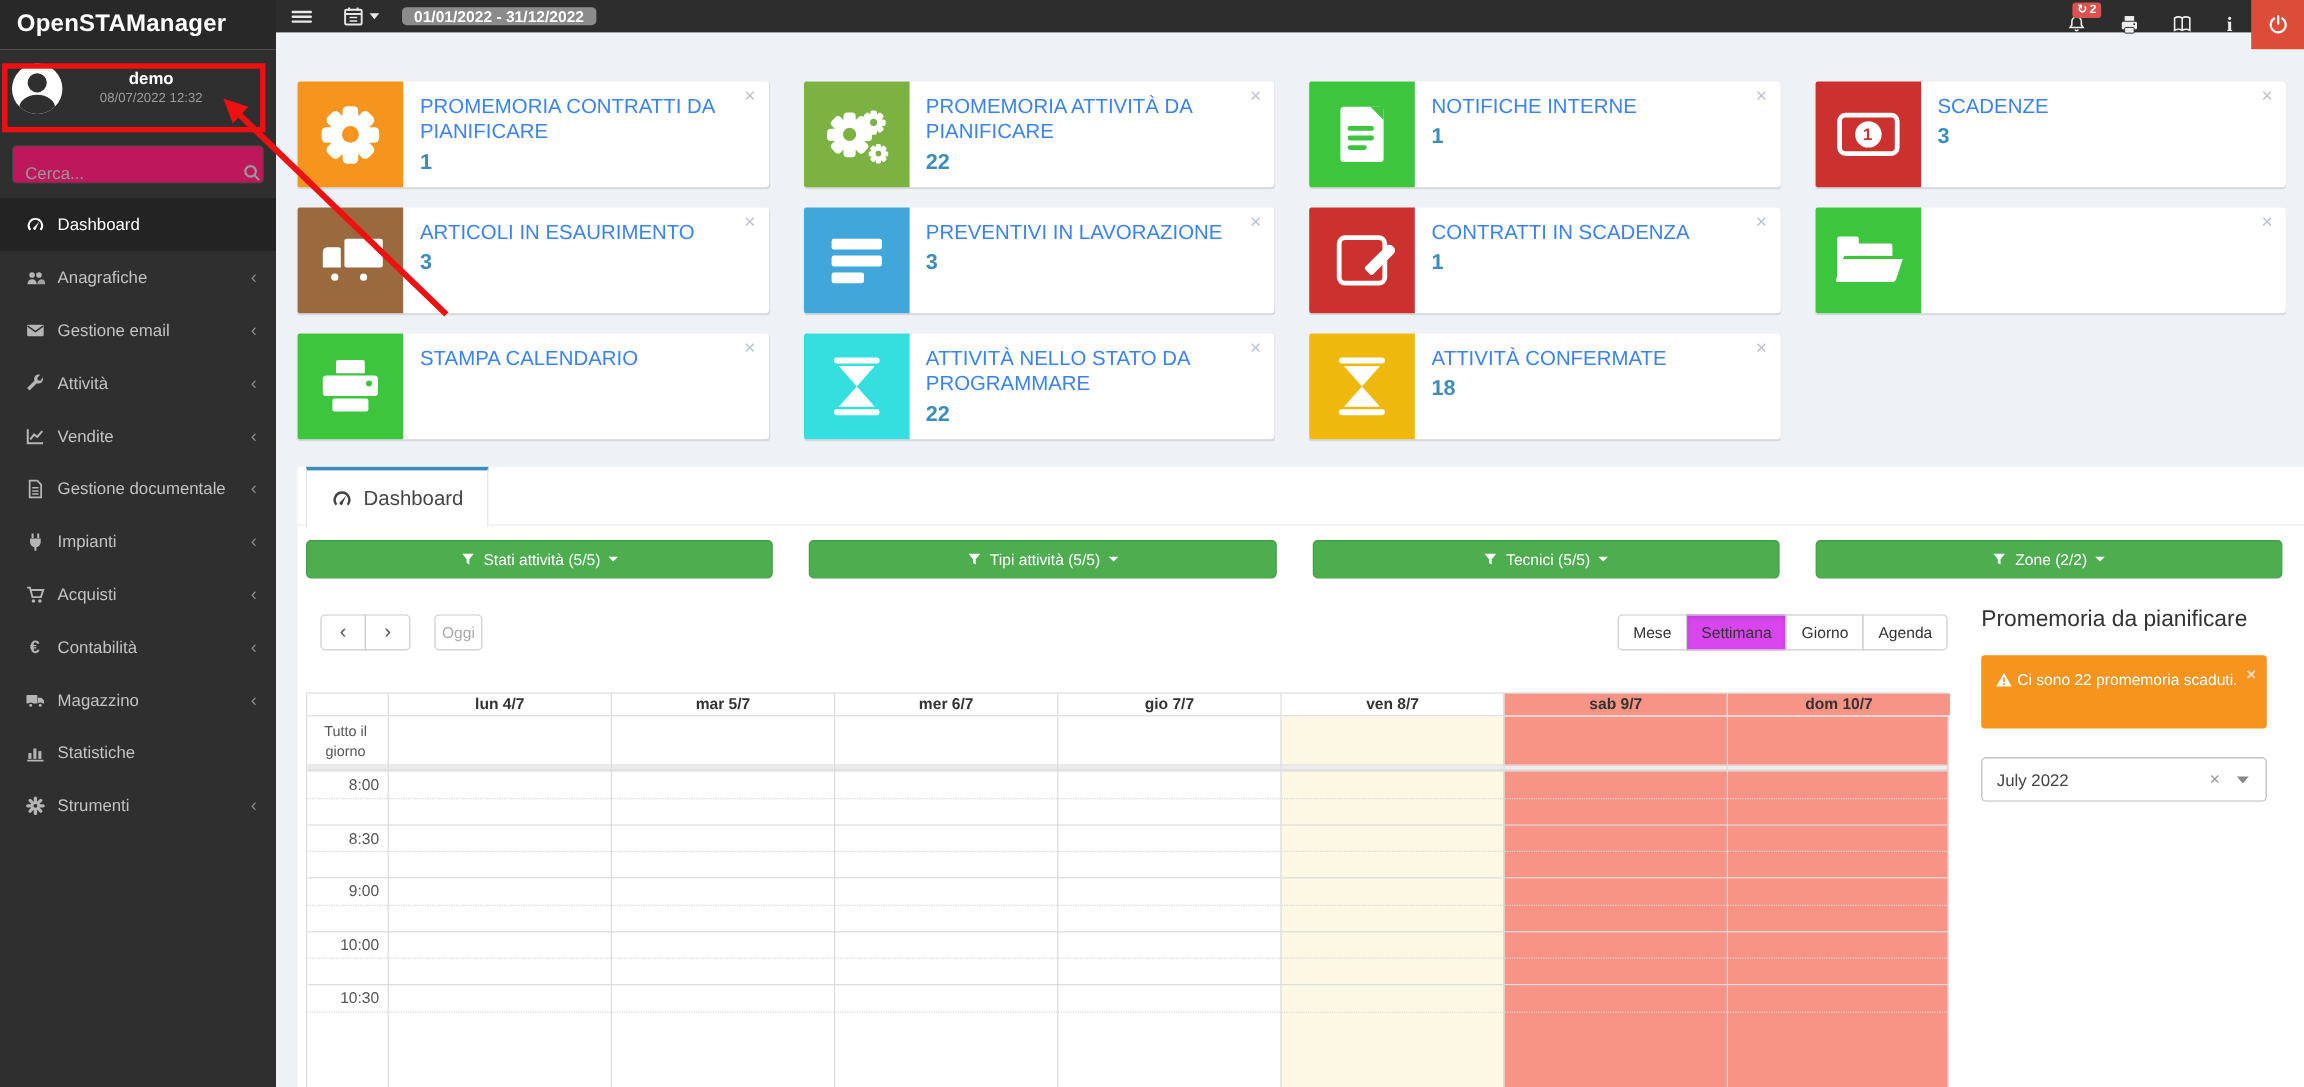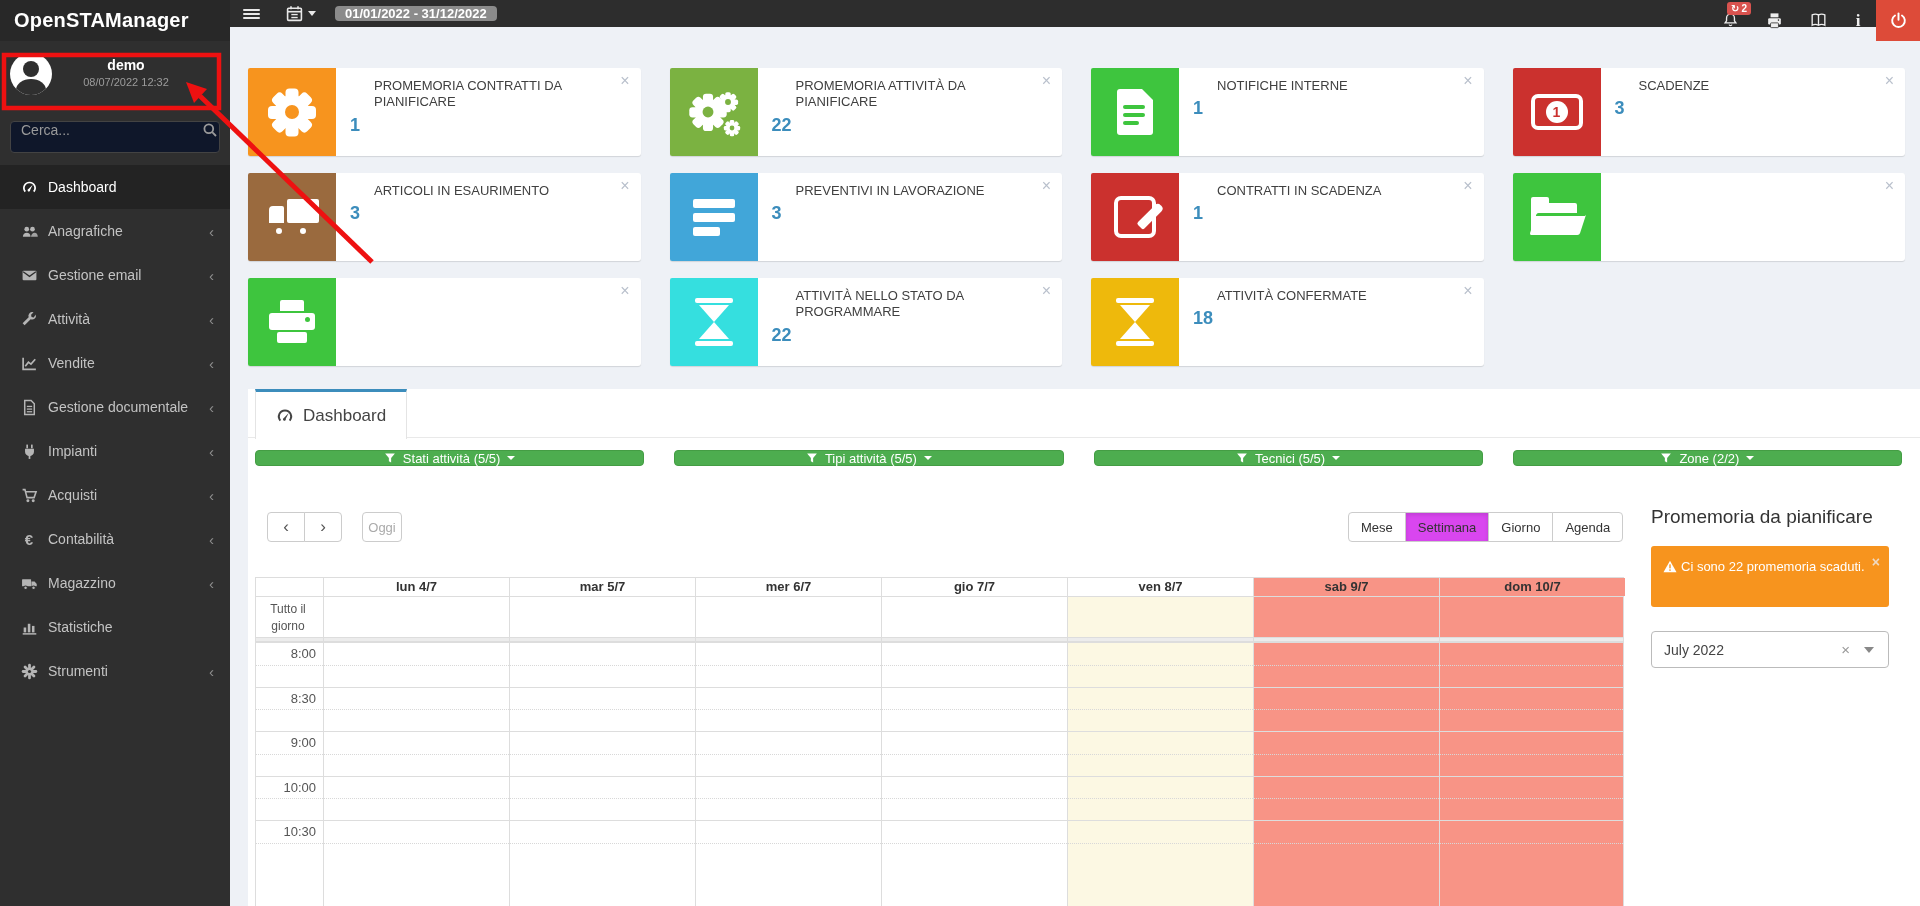--- a/index.html
+++ b/index.html
@@ -23,40 +23,40 @@
 
   
   .sidebar { position:absolute; left:0; top:41px; width:230px; height:865px; background:#2f2f2f; z-index:5; }
   .user-panel { position:relative; height:70px; padding:12px 10px; display:flex; }
   .avatar { width:42px; height:42px; border-radius:50%; background:#fff; position:relative; overflow:hidden; flex:none; }
   .avatar .head { position:absolute; left:13px; top:8px; width:16px; height:16px; border-radius:50%; background:#2f2f2f; }
   .avatar .shoulders { position:absolute; left:6px; top:26px; width:30px; height:22px; border-radius:50%; background:#2f2f2f; }
   .user-info { width:140px; margin-left:4px; text-align:center; padding-top:4px; }
   .user-name { color:#fff; font-size:14px; font-weight:bold; }
   .user-date { color:#9c9c9c; font-size:11px; margin-top:3px; }
-  .search-box { margin:10px 10px 0; height:32px; background:#0f172a; border:1px solid #434343; border-radius:4px; display:flex; align-items:flex-start; padding:0 10px; }
+  .search-box { margin:10px 10px 0; height:32px; background:#be185d; border:1px solid #434343; border-radius:4px; display:flex; align-items:flex-end; padding:0 10px; }
   .search-box input { flex:1; background:transparent; border:none; outline:none; color:#bdbdbd; font-size:14px; font-family:inherit; }
   .search-box input::placeholder { color:#9a9a9a; }
   .menu { margin-top:12px; }
   .menu-item { height:44px; display:flex; align-items:center; color:#c3c3c3; font-size:14px; cursor:pointer; position:relative; }
   .menu-item.active { background:#232323; color:#fff; }
   .mi-icon { width:18px; margin-left:20px; margin-right:10px; display:flex; justify-content:center; color:#b5b5b5; }
   .menu-item.active .mi-icon { color:#fff; }
   .mi-euro { font-size:15px; font-weight:bold; }
   .chevron { position:absolute; right:16px; color:#8f8f8f; font-size:15px; line-height:1; }
 
   
   .content { position:absolute; left:230px; top:41px; width:1690px; height:865px; background:#eef1f6; }
 
   
   .boxes { position:absolute; left:18px; top:27px; width:1657px; display:grid; grid-template-columns:repeat(4,1fr); gap:17px 29px; }
   .infobox { height:88px; background:#fff; border-radius:3px; box-shadow:0 1px 1px rgba(0,0,0,.12); display:flex; position:relative; }
   .ib-icon { width:88px; min-width:88px; height:88px; border-radius:2px 0 0 2px; background:var(--c); display:flex; align-items:center; justify-content:center; position:relative; }
   .ib-body { padding:10px 14px 0; overflow:hidden; }
-  .ib-title { color:#404040; font-size:13px; line-height:1.25;margin-left:24px; }
+  .ib-title { color:#3b82f6; font-size:17px; line-height:1.25; }
   .ib-value { color:#3c8dbc; font-size:18px; font-weight:bold; margin-top:4px; }
   .ib-close { position:absolute; top:5px; right:11px; color:#b9c0cc; font-size:16px; line-height:1; cursor:pointer; }
 
   
   .icon-gear { position:relative; width:52px; height:52px; }
   .icon-gear .tooth { position:absolute; left:50%; top:50%; width:48px; height:13px; margin:-6.5px 0 0 -24px; background:#fff; border-radius:4px; }
   .r45 { transform:rotate(45deg);} .r90 { transform:rotate(90deg);} .r135 { transform:rotate(135deg);}
   .icon-gear .ring { position:absolute; left:50%; top:50%; width:34px; height:34px; margin:-17px 0 0 -17px; border-radius:50%; background:#fff; }
   .icon-gear .hole { position:absolute; left:50%; top:50%; width:14px; height:14px; margin:-7px 0 0 -7px; border-radius:50%; background:var(--c); z-index:2; }
   .icon-gears { position:relative; width:56px; height:56px; }
@@ -89,21 +89,21 @@
   .icon-hour .bar { position:absolute; left:0; width:38px; height:5px; background:#fff; border-radius:2px; }
   .icon-hour .tri-t { position:absolute; left:4px; top:7px; width:0; height:0; border-left:15px solid transparent; border-right:15px solid transparent; border-top:17px solid #fff; }
   .icon-hour .tri-b { position:absolute; left:4px; bottom:7px; width:0; height:0; border-left:15px solid transparent; border-right:15px solid transparent; border-bottom:17px solid #fff; }
 
   
   .card { position:absolute; left:18px; top:348px; width:1672px; height:517px; background:#fff; }
   .tabstrip { position:absolute; left:0; top:0; right:0; height:49px; background:#fff; border-bottom:1px solid #e9e9e9; }
   .tab { position:absolute; left:7px; top:0; height:50px; padding:0 20px; background:#fff; border-top:3px solid #3c8dbc; border-left:1px solid #e4e4e4; border-right:1px solid #e4e4e4; display:flex; align-items:center; gap:9px; font-size:17px; color:#444; cursor:pointer; }
   .tab-icon { color:#444; display:flex; }
 
-  .filters { position:absolute; left:7px; right:18px; top:61px; height:16px; display:flex; gap:30px; }
+  .filters { position:absolute; left:7px; right:18px; top:61px; height:32px; display:flex; gap:30px; }
   .filter-btn { flex:1; background:#4dad4f; border:1px solid #449d44; border-radius:4px; color:#fff; font-size:13px; display:flex; align-items:center; justify-content:center; gap:7px; cursor:pointer; }
   .filter-btn .fcaret { width:0; height:0; border-left:4px solid transparent; border-right:4px solid transparent; border-top:4px solid #fff; }
 
   
   .cal-toolbar { position:absolute; left:7px; right:18px; top:123px; height:30px; }
   .fc-btn { background:#fff; border:1px solid #ccc; color:#333; height:30px; font-size:13px; display:inline-flex; align-items:center; justify-content:center; cursor:pointer; }
   .nav-group { position:absolute; left:12px; top:0; display:flex; }
   .nav-group .fc-btn { width:38px; font-size:17px; color:#555; }
   .nav-group .fc-btn:first-child { border-radius:4px 0 0 4px; }
   .nav-group .fc-btn:last-child { border-radius:0 4px 4px 0; margin-left:-1px; }
@@ -524,20 +524,24 @@
     </div>
 
     <div class="infobox" style="--c:#3ec53e">
       <div class="ib-icon">
           <div class="icon-print">
             <span class="paper"></span>
             <span class="bodyp"></span>
             <span class="dot"></span>
             <span class="tray"></span>
           </div>
+        </div>
+      <div class="ib-body">
+          <div class="ib-title">STAMPA CALENDARIO</div>
+          <div class="ib-value"></div>
         </div>
       <span class="ib-close">×</span>
     </div>
 
     <div class="infobox" style="--c:#35dfdf">
       <div class="ib-icon">
           <div class="icon-hour">
             <span class="bar" style="top:0"></span>
             <span class="tri-t"></span>
             <span class="tri-b"></span>

